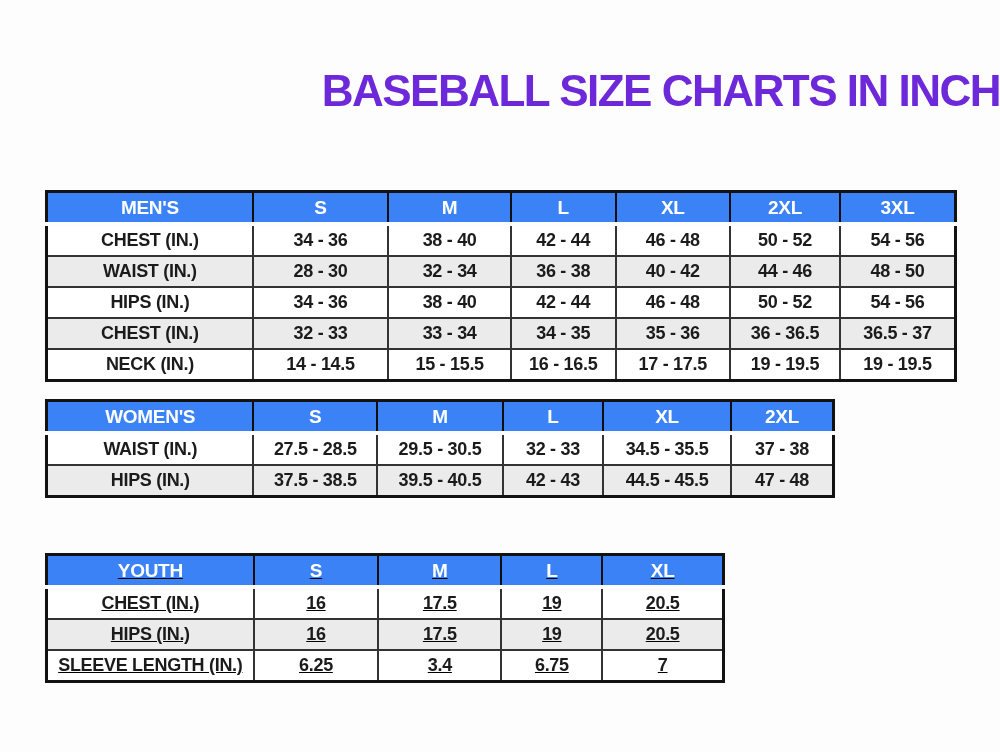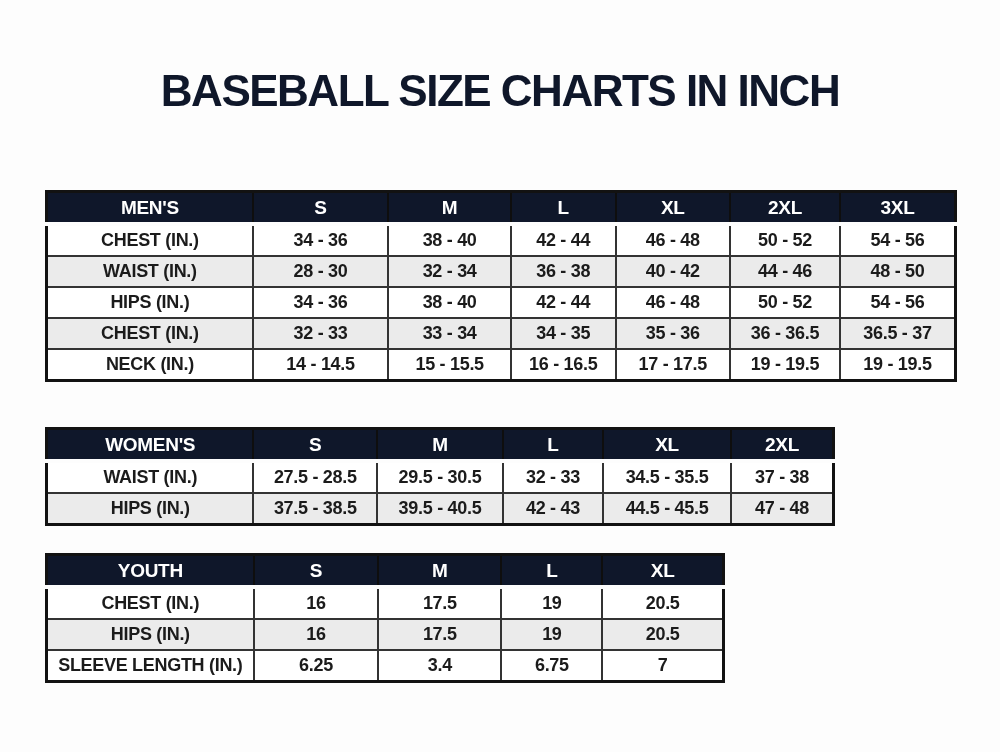--- a/index.html
+++ b/index.html
@@ -5,23 +5,23 @@
   html,body { margin:0; padding:0; }
   body {
     width:1000px; height:752px;
     background:#fdfdfd;
     font-family:"Liberation Sans", sans-serif;
     position:relative;
     overflow:hidden;
   }
   .title {
     position:absolute; top:68px; left:0; width:1000px;
-    text-align:center;
+    text-align:right;
     font-size:44px; font-weight:bold; letter-spacing:-1.5px;
-    color:#0f172a;
+    color:#6d28d9;
     line-height:1.05;
   }
   table.size-table {
     position:absolute;
     border-collapse:collapse;
     table-layout:fixed;
     border:3px solid #121212;
   }
   .size-table th, .size-table td {
     padding:0;
@@ -30,32 +30,32 @@
     vertical-align:middle;
     font-weight:bold;
     font-size:18px;
     letter-spacing:-0.3px;
     color:#1b1b1b;
     border:2px solid #333333;
     overflow:hidden;
     white-space:nowrap;
   }
   .size-table thead th {
-    background:#0f172a;
+    background:#3b82f6;
     color:#ffffff;
     font-size:19px;
     border-color:#0e0e0e;
     border-bottom:4px solid #fdfdfd;
   }
   .size-table tbody tr:nth-child(odd)  td { background:#ffffff; }
   .size-table tbody tr:nth-child(even) td { background:#ebebeb; }
 
   #table-mens   { left:45px; top:190px; width:912px; }
-  #table-womens { left:45px; top:399px; width:790px;margin-top:28px; }
-  #table-youth  { left:45px; top:553px; width:680px; }
+  #table-womens { left:45px; top:399px; width:790px; }
+  #table-youth  { left:45px; top:553px; width:680px;text-decoration:underline; }
 </style>
 </head>
 <body>
 
 <div class="title">BASEBALL SIZE CHARTS IN INCH</div>
 
 <table class="size-table" id="table-mens">
   <colgroup>
     <col style="width:22.7%">
       <col style="width:14.9%">

